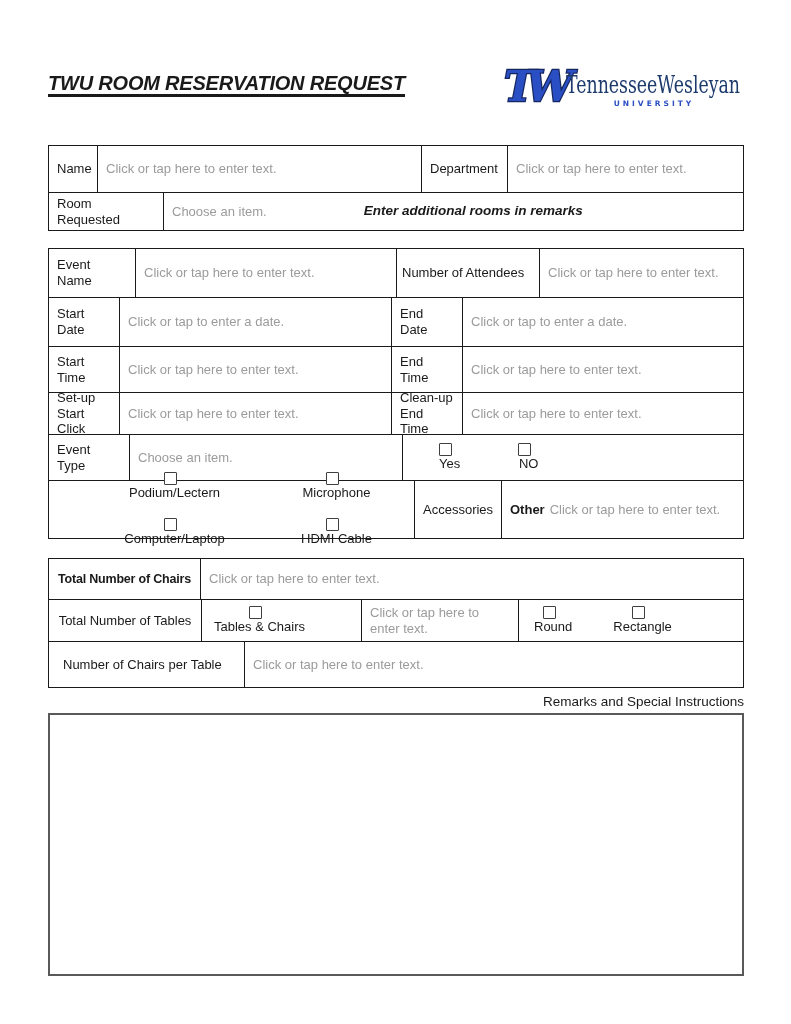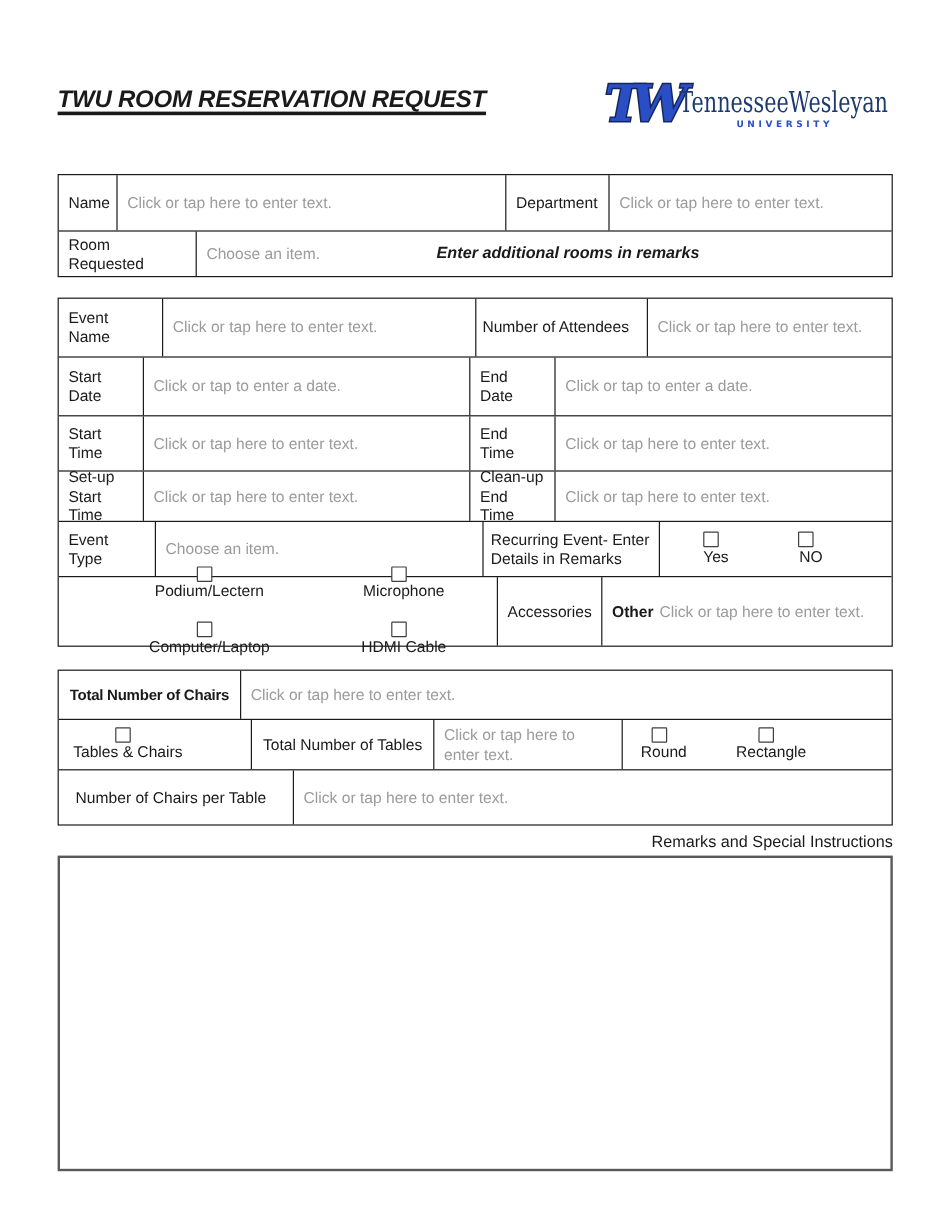--- a/index.html
+++ b/index.html
@@ -116,35 +116,34 @@
       <div class="cell" style="width:70px">Start Time</div>
       <div class="cell" style="width:272px">
         <span class="ph">Click or tap here to enter text.</span>
       </div>
       <div class="cell" style="width:71px">End Time</div>
       <div class="cell grow">
         <span class="ph">Click or tap here to enter text.</span>
       </div>
     </div>
     <div class="row" style="height:41px">
-      <div class="cell" style="width:70px">Set-up Start Time</div>
+      <div class="cell" style="width:70px">Set-up Start Click</div>
       <div class="cell" style="width:272px">
         <span class="ph">Click or tap here to enter text.</span>
       </div>
       <div class="cell" style="width:71px">Clean-up End Time</div>
       <div class="cell grow">
         <span class="ph">Click or tap here to enter text.</span>
       </div>
     </div>
     <div class="row" style="height:45px">
       <div class="cell" style="width:80px">Event Type</div>
       <div class="cell" style="width:273px">
         <span class="ph">Choose an item.</span>
       </div>
-      <div class="cell" style="width:147px;padding:0 6px">Recurring Event- Enter Details in Remarks</div>
       <div class="cell grow yesno">
         <span class="cbitem">
           <span class="cb"></span>
           <span>Yes</span>
         </span>
         <span class="cbitem">
           <span class="cb"></span>
           <span>NO</span>
         </span>
       </div>
@@ -177,27 +176,27 @@
   </div>
 
   <div class="tbl mt-t3">
     <div class="row" style="height:40px">
       <div class="cell center bold nowrap tight" style="width:151px">Total Number of Chairs</div>
       <div class="cell grow">
         <span class="ph">Click or tap here to enter text.</span>
       </div>
     </div>
     <div class="row" style="height:41px">
+      <div class="cell center nowrap" style="width:152px">Total Number of Tables</div>
       <div class="cell" style="width:160px;padding-left:12px">
         <span class="cbitem">
           <span class="cb"></span>
           <span>Tables &amp; Chairs</span>
         </span>
       </div>
-      <div class="cell center nowrap" style="width:152px">Total Number of Tables</div>
       <div class="cell" style="width:157px">
         <span class="ph">Click or tap here to enter text.</span>
       </div>
       <div class="cell grow roundrect">
         <span class="cbitem">
           <span class="cb"></span>
           <span>Round</span>
         </span>
         <span class="cbitem">
           <span class="cb"></span>

